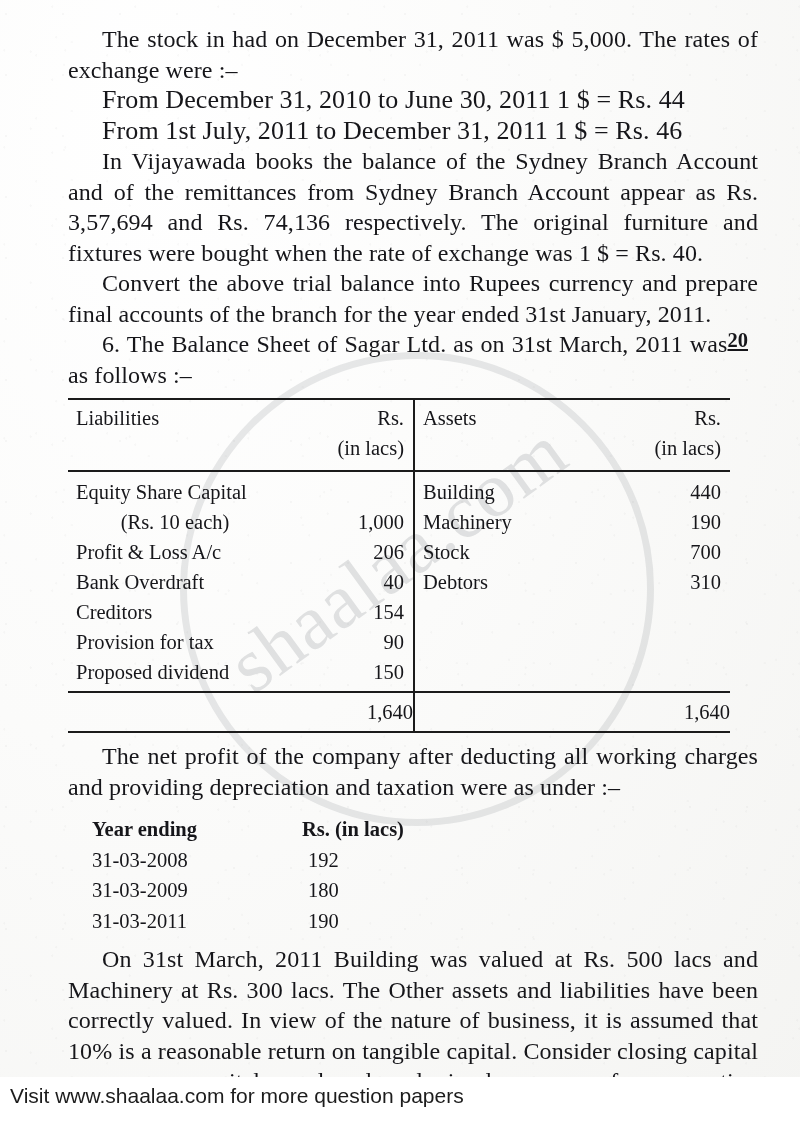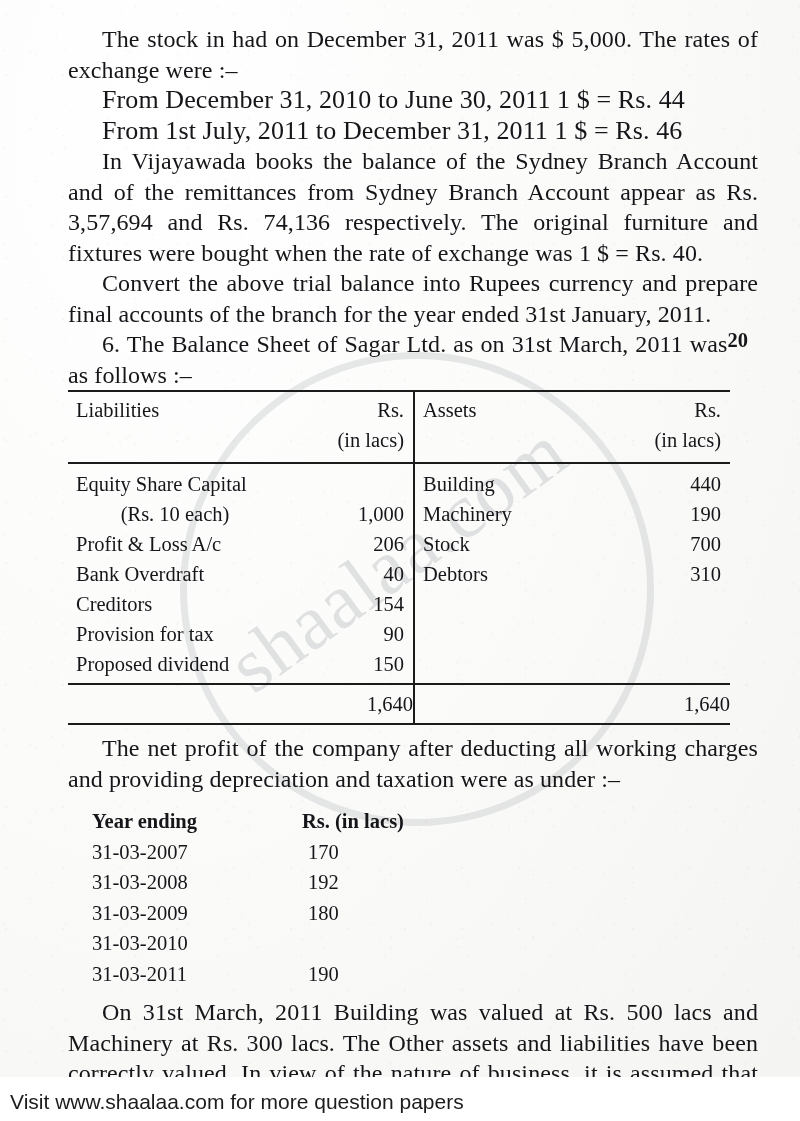--- a/index.html
+++ b/index.html
@@ -88,26 +88,27 @@
     font-size: 26px;
     line-height: 30.5px;
     letter-spacing: .1px;
   }
   .indent-1 { padding-left: 34px; }
   .marks {
     float: right;
     font-weight: bold;
     font-size: 20.5px;
     padding-right: 10px;
+    text-decoration: underline;
   }
 
   
   .bs-wrap {
     position: relative;
-    margin-top: 0;
+    margin-top: 8px;
     width: 662px;
   }
   table.bs {
     border-collapse: collapse;
     width: 662px;
     font-size: 20.5px;
     table-layout: fixed;
   }
   table.bs td, table.bs th {
     padding: 0;
@@ -161,21 +162,21 @@
     position: absolute;
     left: 0;
     bottom: 0;
     width: 800px;
     height: 44px;
     background: #ffffff;
   }
   .footer-text {
     position: absolute;
     left: 10px;
-    top: 13px;
+    top: 7px;
     font-family: "Liberation Sans", sans-serif;
     font-size: 21px;
     color: #1c1c1c;
     white-space: nowrap;
   }
 </style>
 </head>
 <body>
 
 <div class="page">
@@ -286,33 +287,28 @@
     </div>
 
     <p class="para" style="margin-top:8px">The net profit of the company after deducting all working charges and providing depreciation and taxation were as under :–</p>
 
     <div class="yearlist">
       <div class="yr-row hdr">
         <div class="yr-label">Year ending</div>
         <div class="yr-val">Rs. (in lacs)</div>
       </div>
       <div class="yr-row">
-        <div class="yr-label">31-03-2007</div>
-        <div class="yr-val">170</div>
-      </div>
-      <div class="yr-row">
         <div class="yr-label">31-03-2008</div>
         <div class="yr-val">192</div>
       </div>
       <div class="yr-row">
         <div class="yr-label">31-03-2009</div>
         <div class="yr-val">180</div>
       </div>
       <div class="yr-row">
-        <div class="yr-label">31-03-2010</div>
       </div>
       <div class="yr-row">
         <div class="yr-label">31-03-2011</div>
         <div class="yr-val">190</div>
       </div>
     </div>
 
     <p class="para" style="margin-top:8px">On 31st March, 2011 Building was valued at Rs. 500 lacs and Machinery at Rs. 300 lacs. The Other assets and liabilities have been correctly valued. In view of the nature of business, it is assumed that 10% is a reasonable return on tangible capital. Consider closing capital as average capital employed and simple average for computing average</p>
 
   </div>

